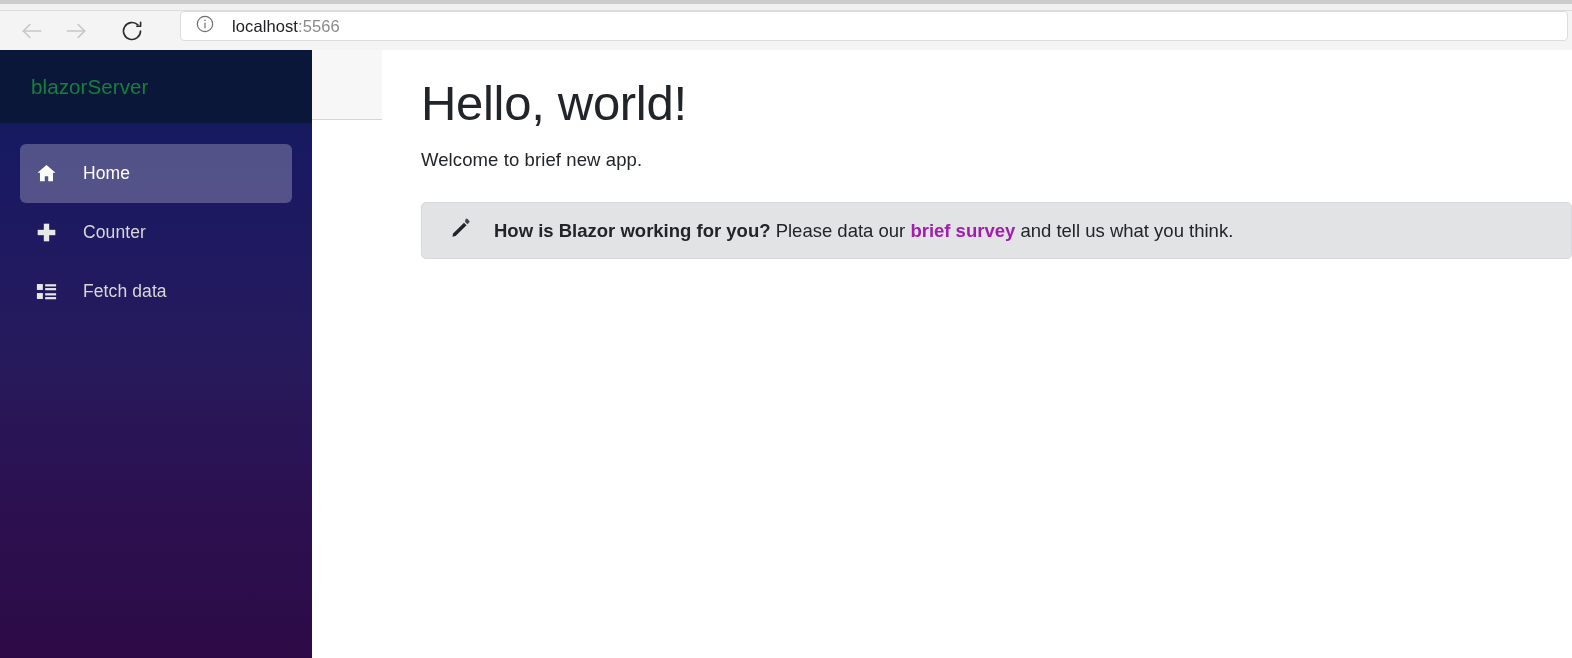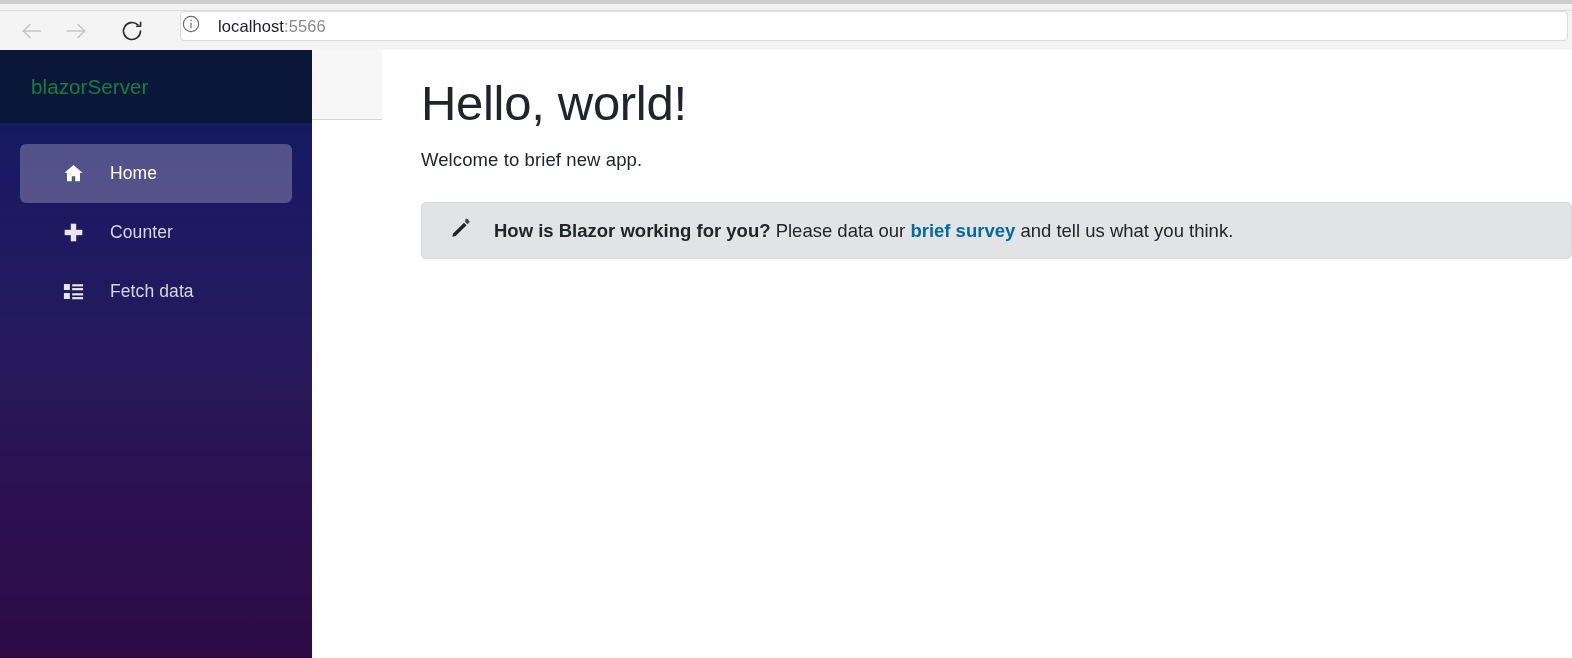--- a/index.html
+++ b/index.html
@@ -55,20 +55,21 @@
     position: absolute;
     top: 11px;
     left: 180px;
     width: 1388px;
     height: 30px;
     background: #ffffff;
     border: 1px solid #dadce0;
     border-radius: 4px;
     display: flex;
     align-items: center;
+    padding-left: 14px;
   }
   #info-icon { flex: 0 0 auto; margin-right: 17px; display:block; }
   #url-text {
     font-size: 16.5px;
     color: #202124;
     letter-spacing: 0.1px;
     white-space: nowrap;
   }
   #url-text .port { color: #8a8a8a; }
 
@@ -108,21 +109,21 @@
   #nav-menu {
     padding-top: 21px;
     display: flex;
     flex-direction: column;
   }
   .nav-item {
     height: 59px;
     margin: 0 20px;
     display: flex;
     align-items: center;
-    padding-left: 40px;
+    padding-left: 13px;
     border-radius: 6px;
     cursor: pointer;
   }
   .nav-item.active {
     background: rgba(255,255,255,0.25);
   }
   .nav-item .nav-icon {
     width: 26px;
     flex: 0 0 26px;
     display: flex;
@@ -178,21 +179,21 @@
     border-radius: 5px;
     display: flex;
     align-items: center;
     padding-left: 28px;
     color: #212529;
     font-size: 18.5px;
   }
   #pencil-icon { flex: 0 0 auto; margin-right: 22px; display:block; }
   #survey-alert .bold { font-weight: bold; }
   #survey-alert .link {
-    color: #0369a1;
+    color: #a21caf;
     font-weight: bold;
     text-decoration: none;
     cursor: pointer;
   }
   .sp { white-space: pre; }
 </style>
 </head>
 <body>
 
 <div id="browser-chrome">

